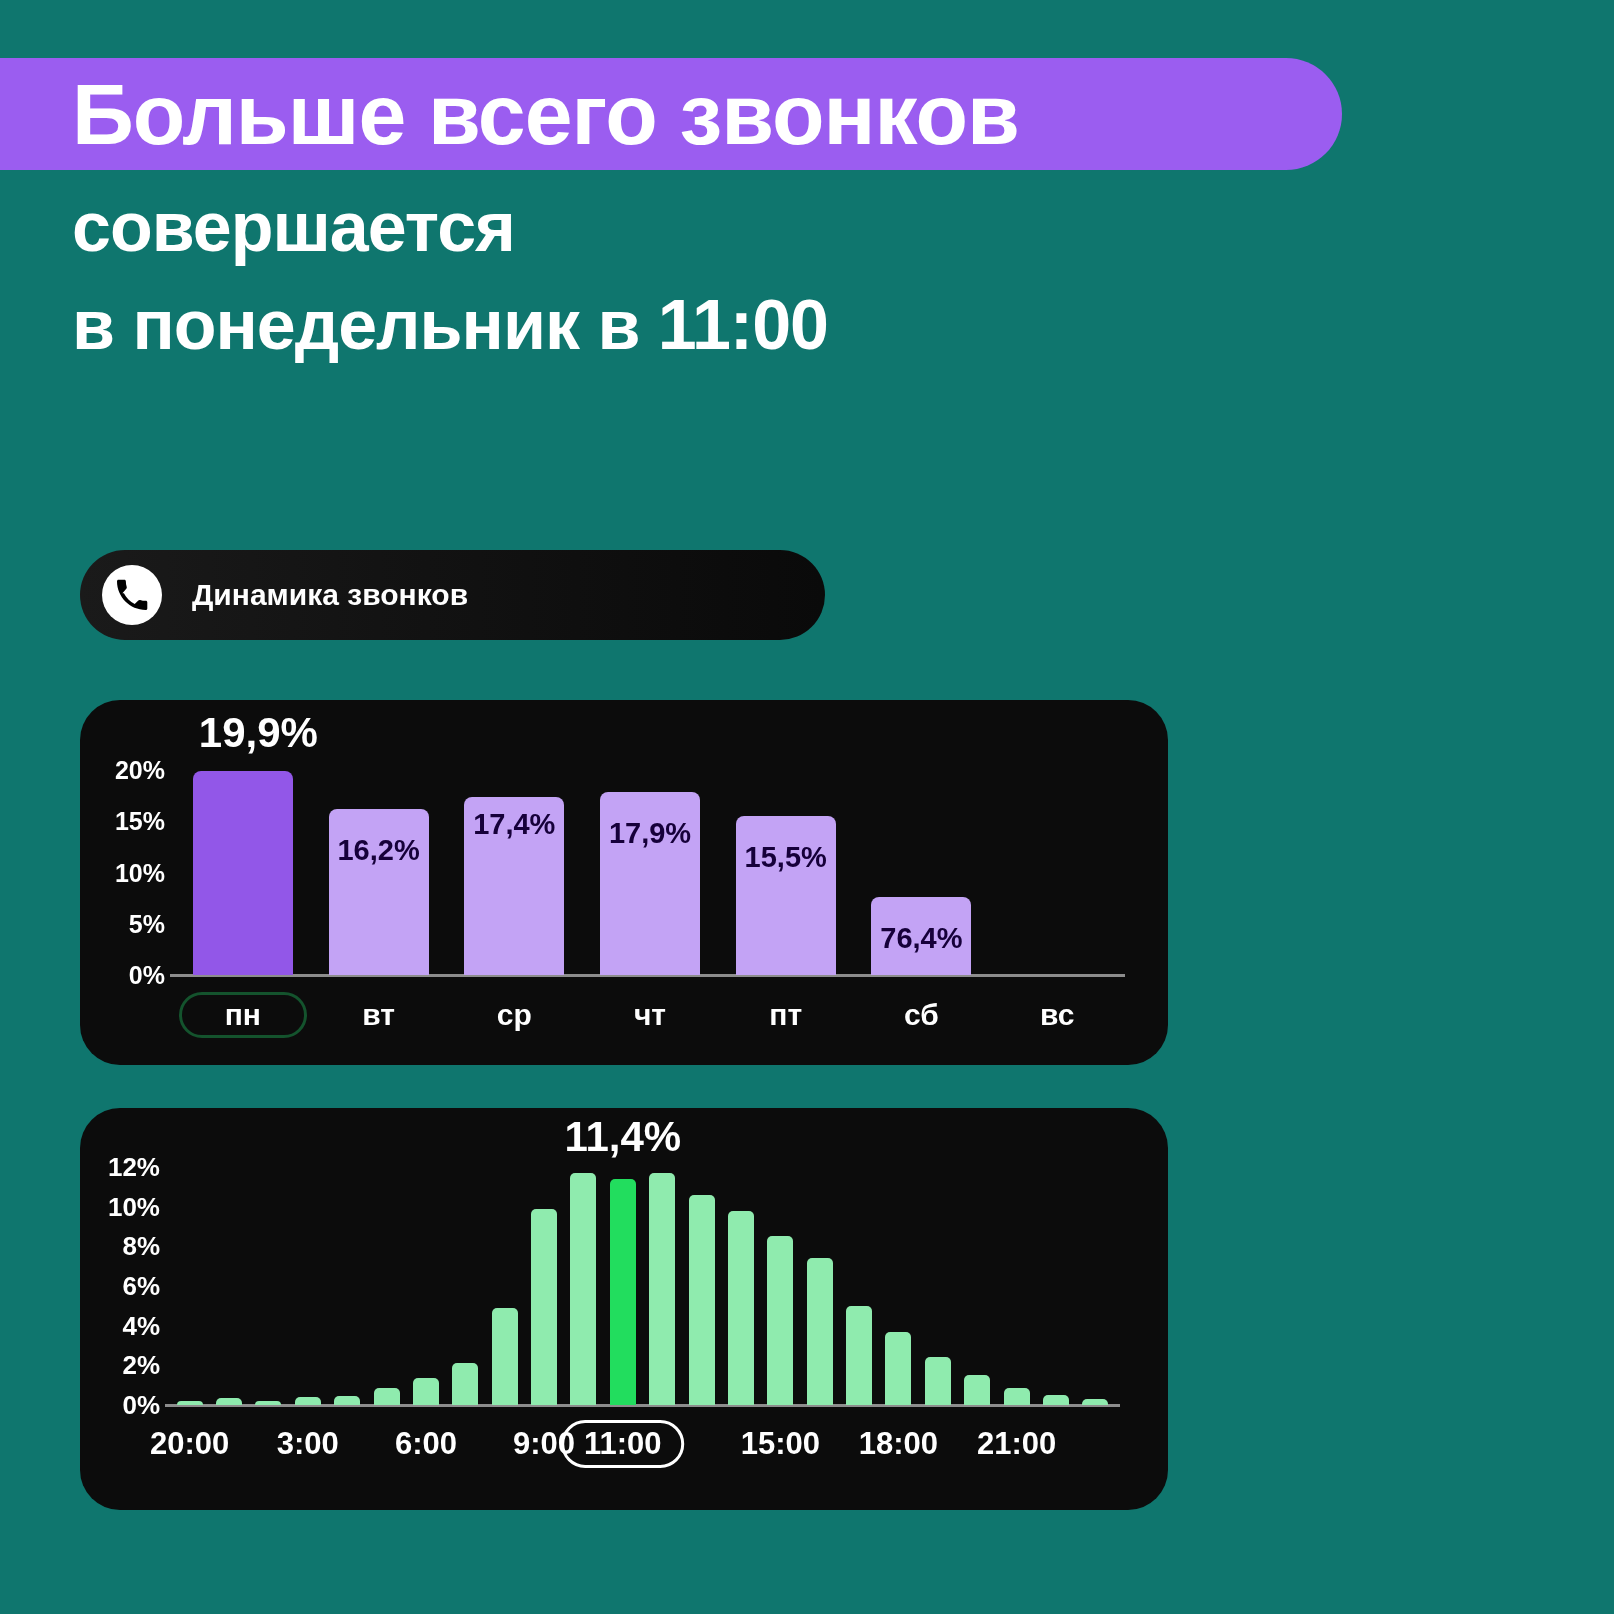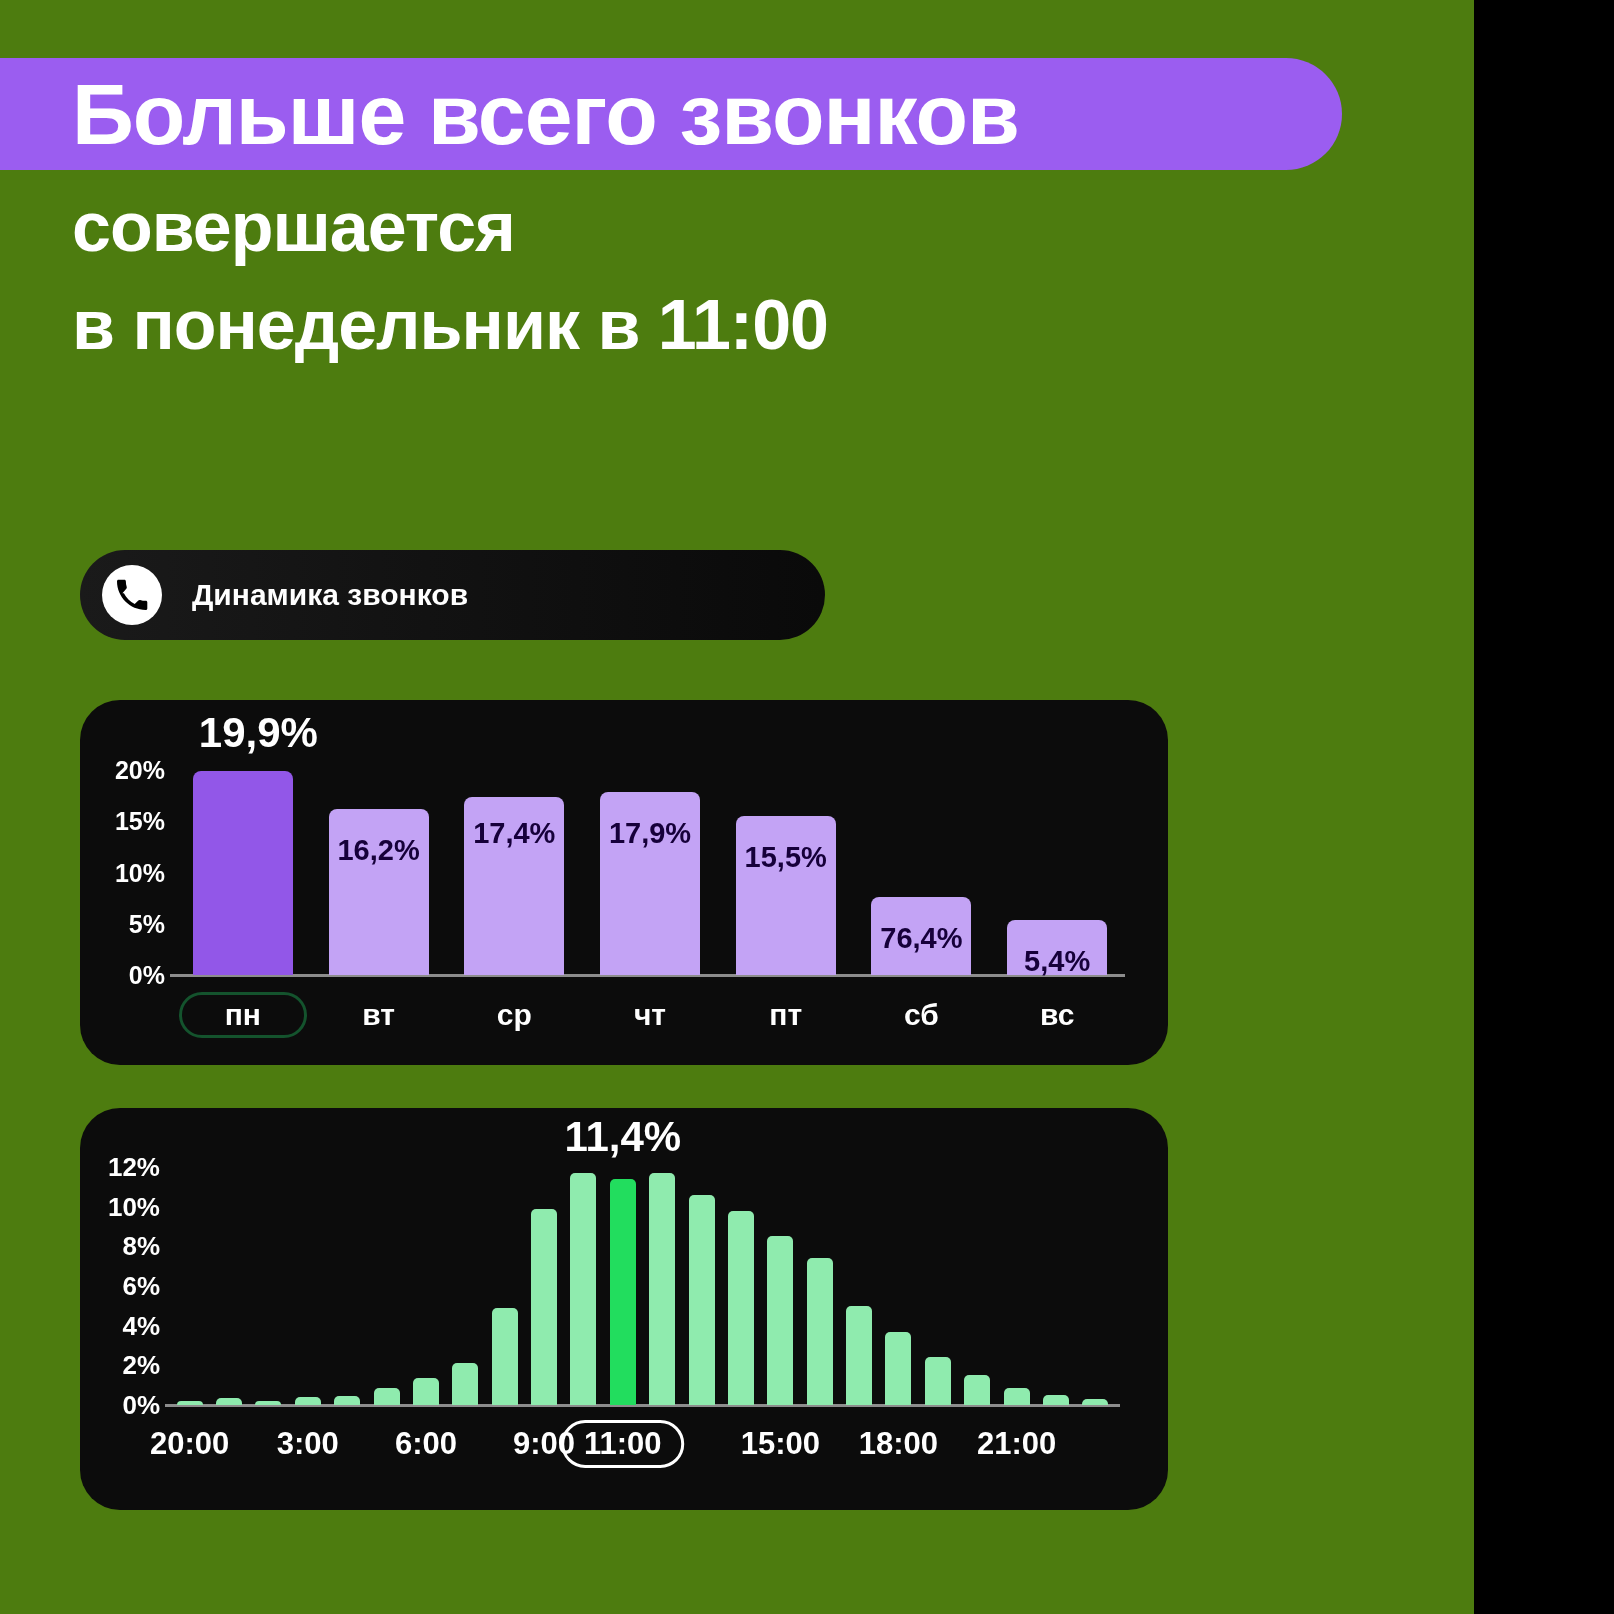--- a/index.html
+++ b/index.html
@@ -2,21 +2,21 @@
 <html><head>
 <meta charset="utf-8">
 <style>
   * { box-sizing: border-box; margin: 0; padding: 0; }
   html, body {
     width: 1614px; height: 1614px;
     background: #000000;
     font-family: "Liberation Sans", sans-serif;
     overflow: hidden;
   }
-  .page { position: relative; width: 1474px; height: 1614px; background:#4d7c0f; }
+  .page { position: relative; width: 1614px; height: 1614px; background:#0f766e; }
 
   
   .headline { position: absolute; left: 0; top: 0; width: 1614px; }
   .title-pill {
     position: absolute; left: -40px; top: 58px;
     width: 1382px; height: 112px;
     background: #9b5df0;
     border-radius: 0 58px 58px 0;
     display: flex; align-items: center;
   }
@@ -202,37 +202,33 @@
       <div class="day-col is-top" style="left: 17.8571px; height: 215px;">
         <div class="day-bar" style="height: 203.738px;"></div>
         <div class="day-val" style="bottom: 217.738px; text-align: left; left: 6px;">19,9%</div>
       </div>
       <div class="day-col" style="left: 153.571px; height: 215px;">
         <div class="day-bar" style="height: 165.857px;"></div>
         <div class="day-val" style="bottom: 107.857px;">16,2%</div>
       </div>
       <div class="day-col" style="left: 289.286px; height: 215px;">
         <div class="day-bar" style="height: 178.143px;"></div>
-        <div class="day-val" style="bottom: 125px;">17,4%</div>
+        <div class="day-val" style="bottom: 134px;">17,4%</div>
       </div>
       <div class="day-col" style="left: 425px; height: 215px;">
         <div class="day-bar" style="height: 183.262px;"></div>
         <div class="day-val" style="bottom: 125.262px;">17,9%</div>
       </div>
       <div class="day-col" style="left: 560.714px; height: 215px;">
         <div class="day-bar" style="height: 158.69px;"></div>
         <div class="day-val" style="bottom: 100.69px;">15,5%</div>
       </div>
       <div class="day-col" style="left: 696.429px; height: 215px;">
         <div class="day-bar" style="height: 77.8095px;"></div>
         <div class="day-val" style="bottom: 19.8095px;">76,4%</div>
-      </div>
-      <div class="day-col" style="left: 832.143px; height: 215px;">
-        <div class="day-bar" style="height: 55.2857px;"></div>
-        <div class="day-val" style="bottom: -2.71429px;">5,4%</div>
       </div>
     </div>
   <div class="daylabels" id="days-xaxis">
       <div class="daylabel sel" style="left: 3.85714px;">пн</div>
       <div class="daylabel" style="left: 153.571px;">вт</div>
       <div class="daylabel" style="left: 289.286px;">ср</div>
       <div class="daylabel" style="left: 425px;">чт</div>
       <div class="daylabel" style="left: 560.714px;">пт</div>
       <div class="daylabel" style="left: 696.429px;">сб</div>
       <div class="daylabel" style="left: 832.143px;">вс</div>

